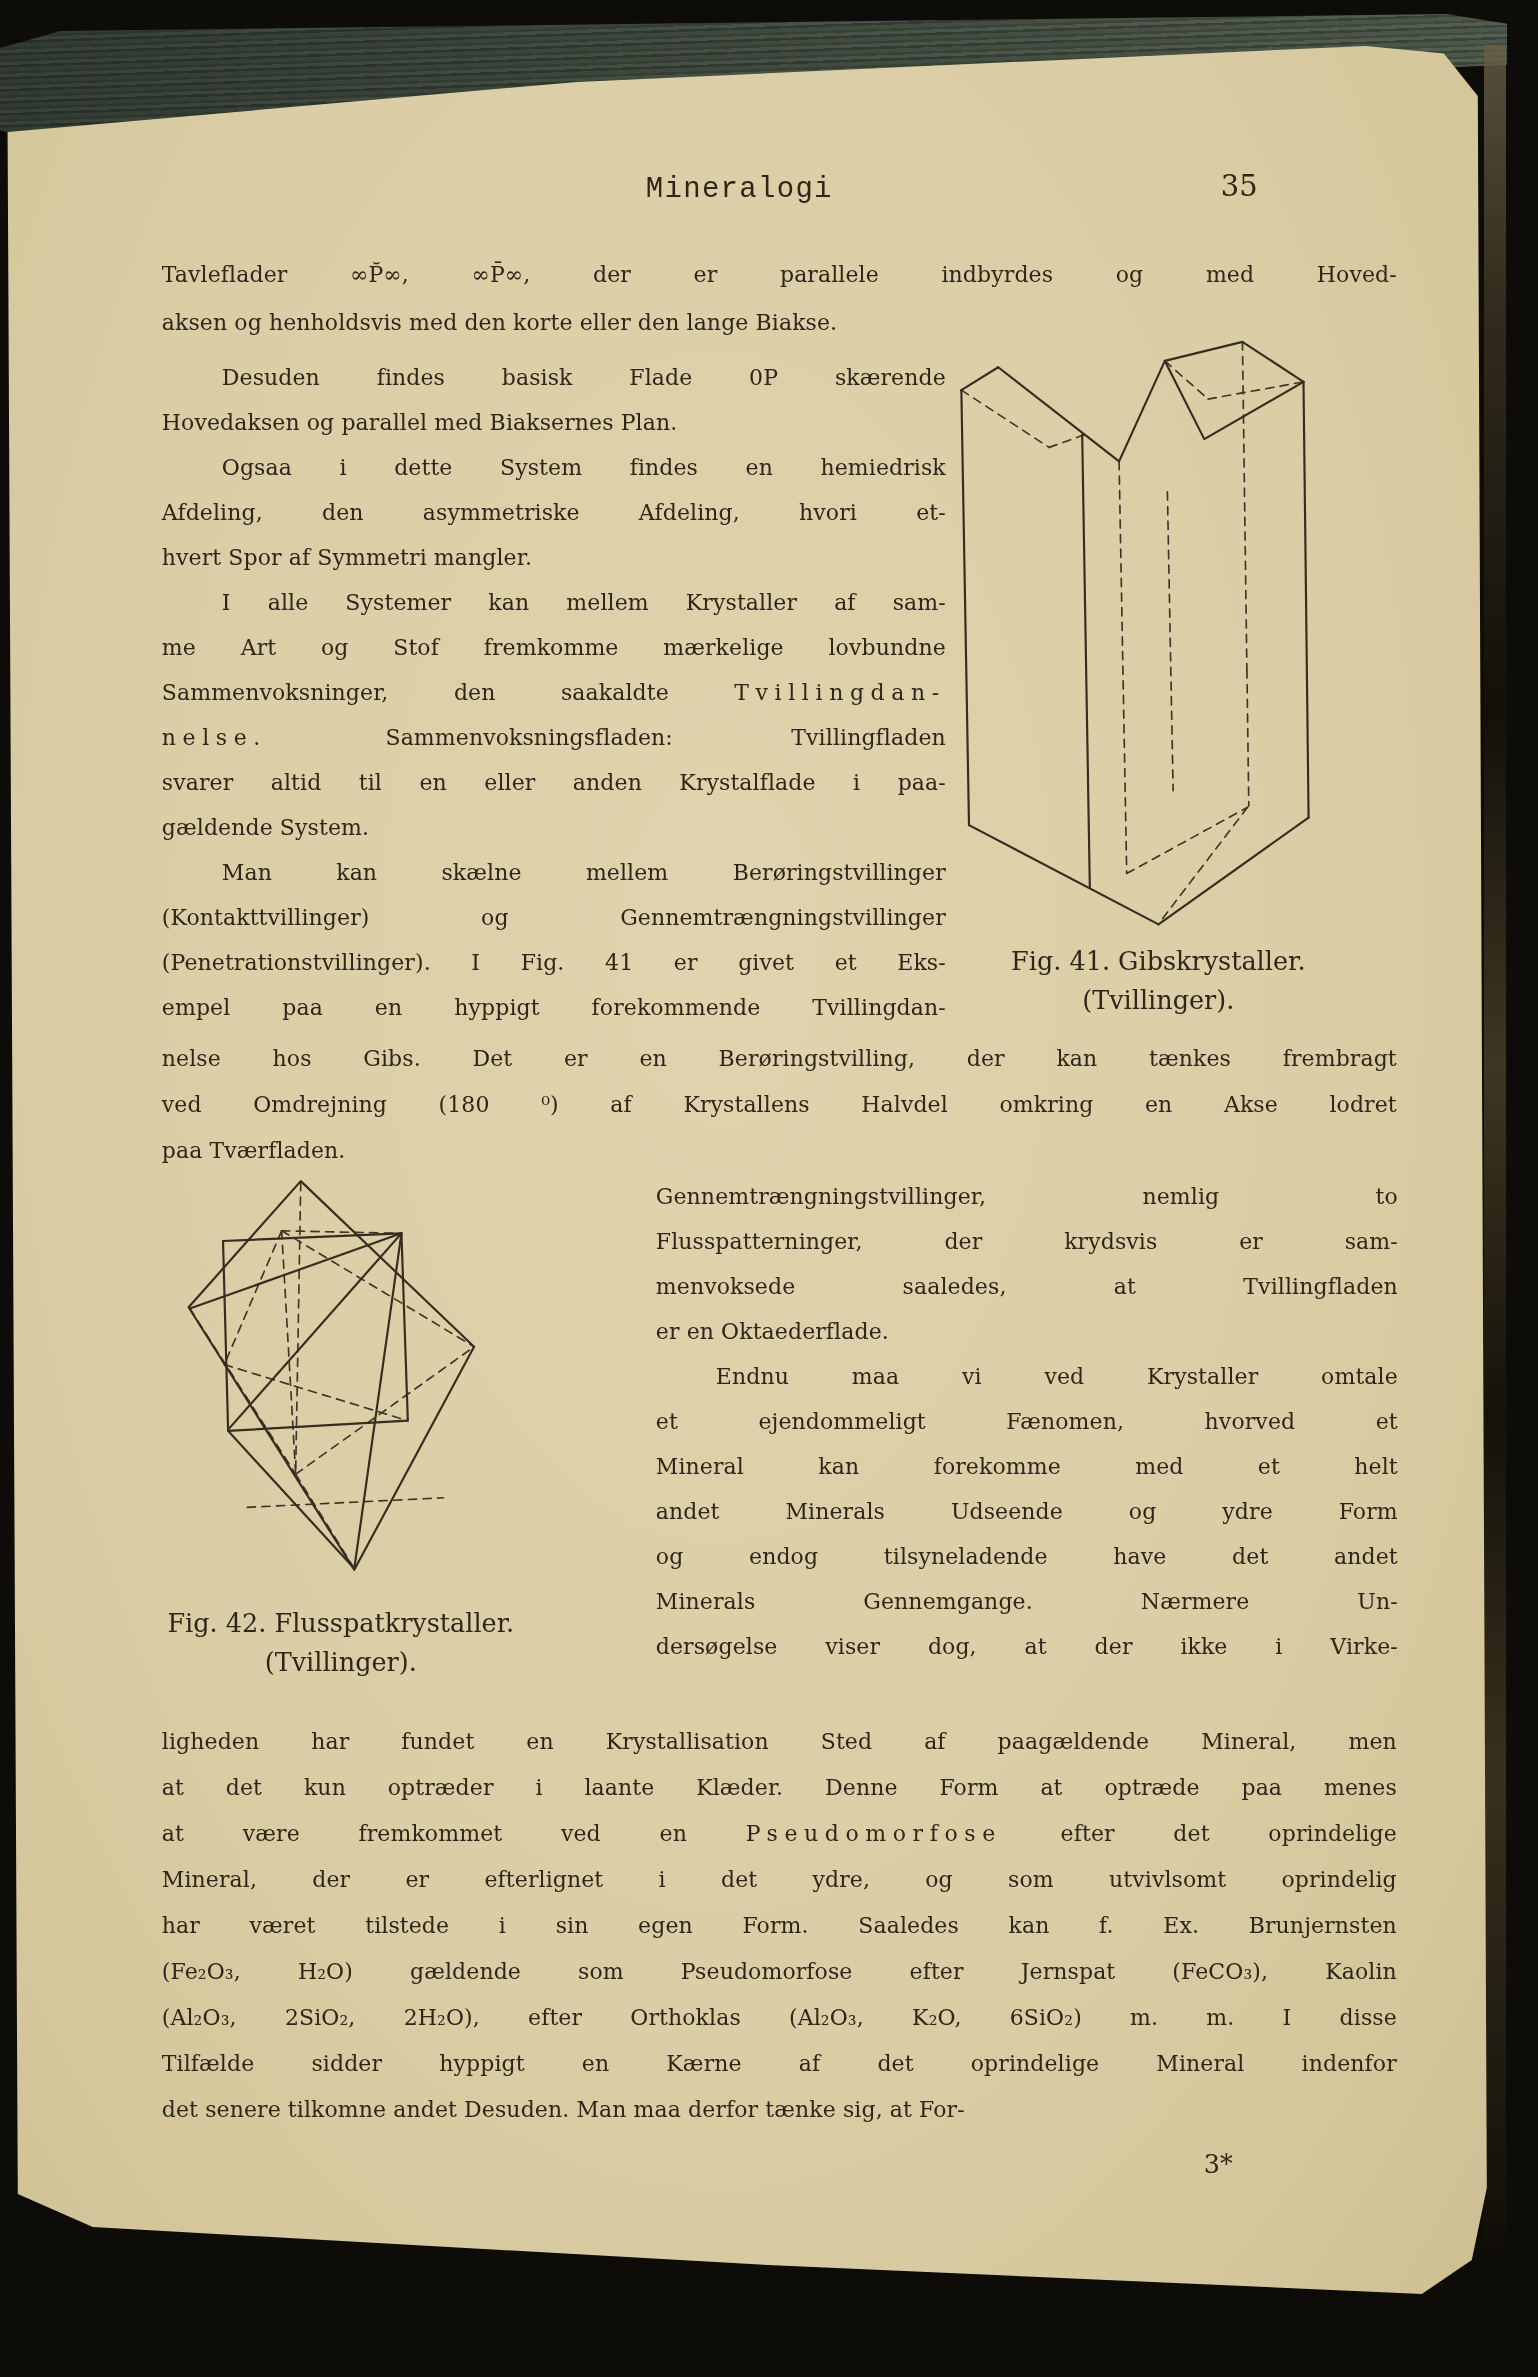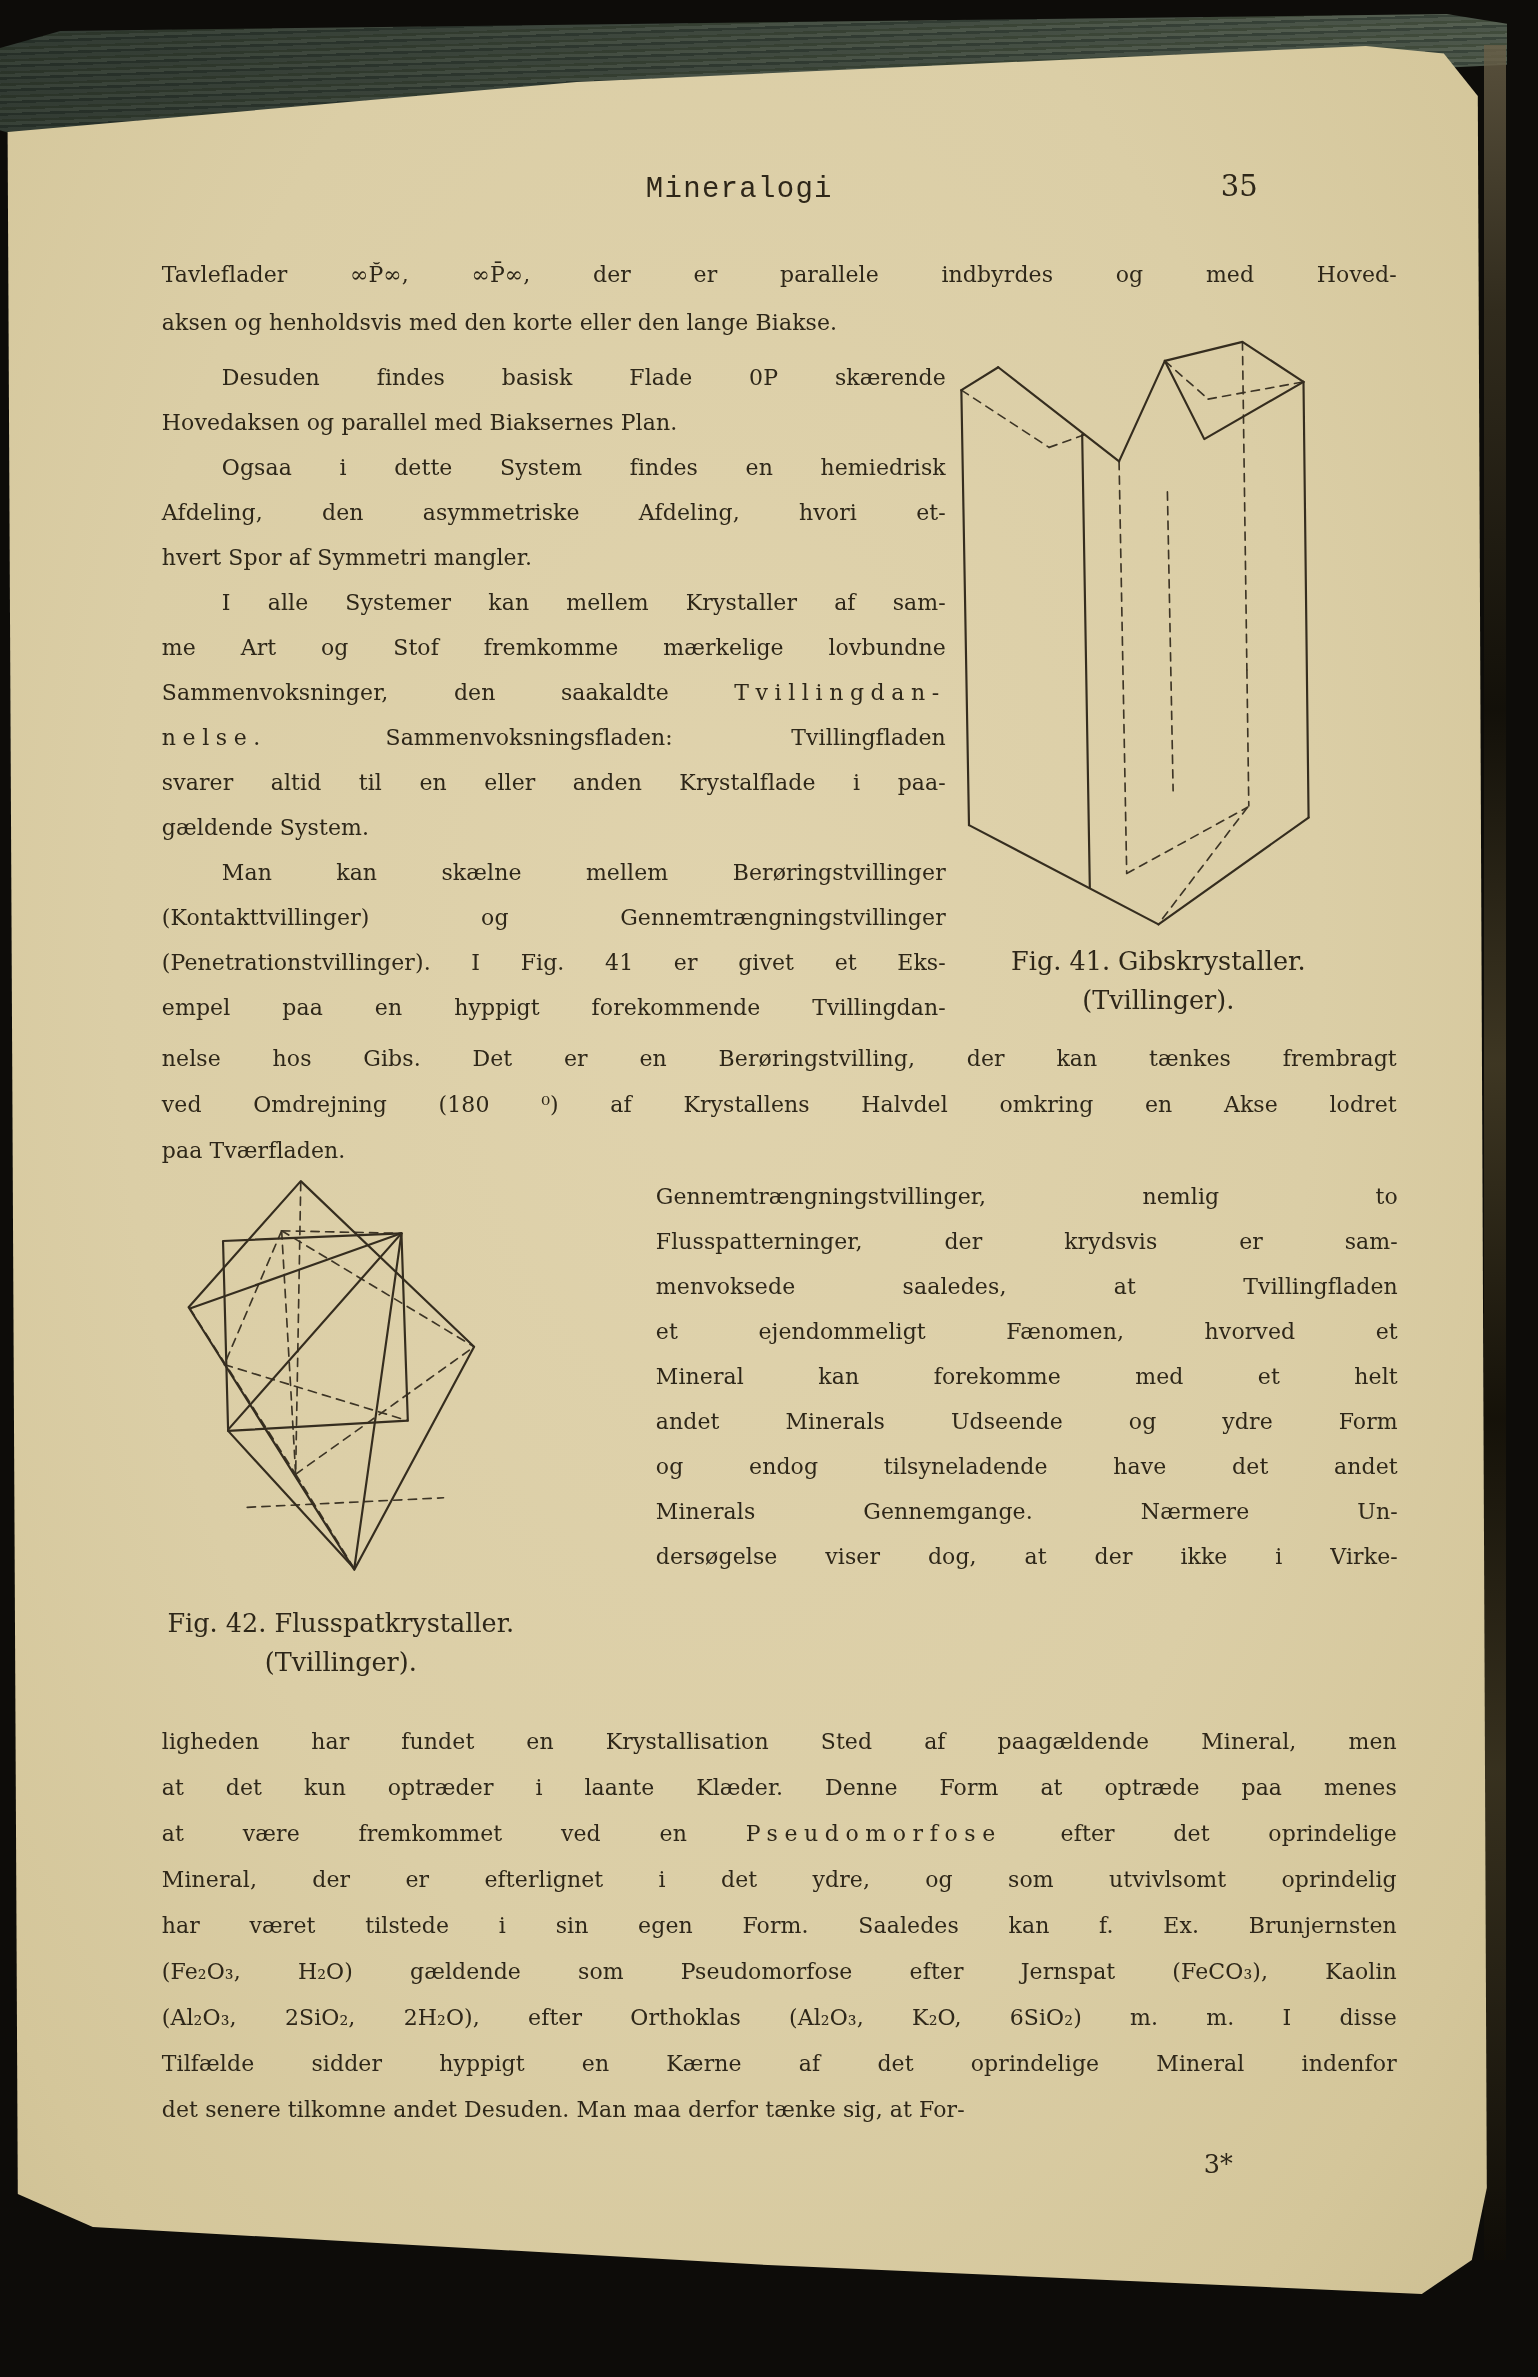--- a/index.html
+++ b/index.html
@@ -135,20 +135,22 @@
     </svg>
     <div id="cap42" class="fig-caption">
       <div>Fig. 42.  Flusspatkrystaller.</div>
       <div>(Tvillinger).</div>
     </div>
 
     <div id="rc" class="tblock lh71">
         <div class="tline just">Gennemtrængningstvillinger, nemlig to</div>
         <div class="tline just">Flusspatterninger, der krydsvis er sam-</div>
         <div class="tline just">menvoksede saaledes, at Tvillingfladen</div>
+        <div class="tline">er en Oktaederflade.</div>
+        <div class="tline just ind">Endnu maa vi ved Krystaller omtale</div>
         <div class="tline just">et ejendommeligt Fænomen, hvorved et</div>
         <div class="tline just">Mineral kan forekomme med et helt</div>
         <div class="tline just">andet Minerals Udseende og ydre Form</div>
         <div class="tline just">og endog tilsyneladende have det andet</div>
         <div class="tline just">Minerals Gennemgange. Nærmere Un-</div>
         <div class="tline just">dersøgelse viser dog, at der ikke i Virke-</div>
       </div>
 
     <div id="fw2" class="tblock">
         <div class="tline just">ligheden har fundet en Krystallisation Sted af paagældende Mineral, men</div>

